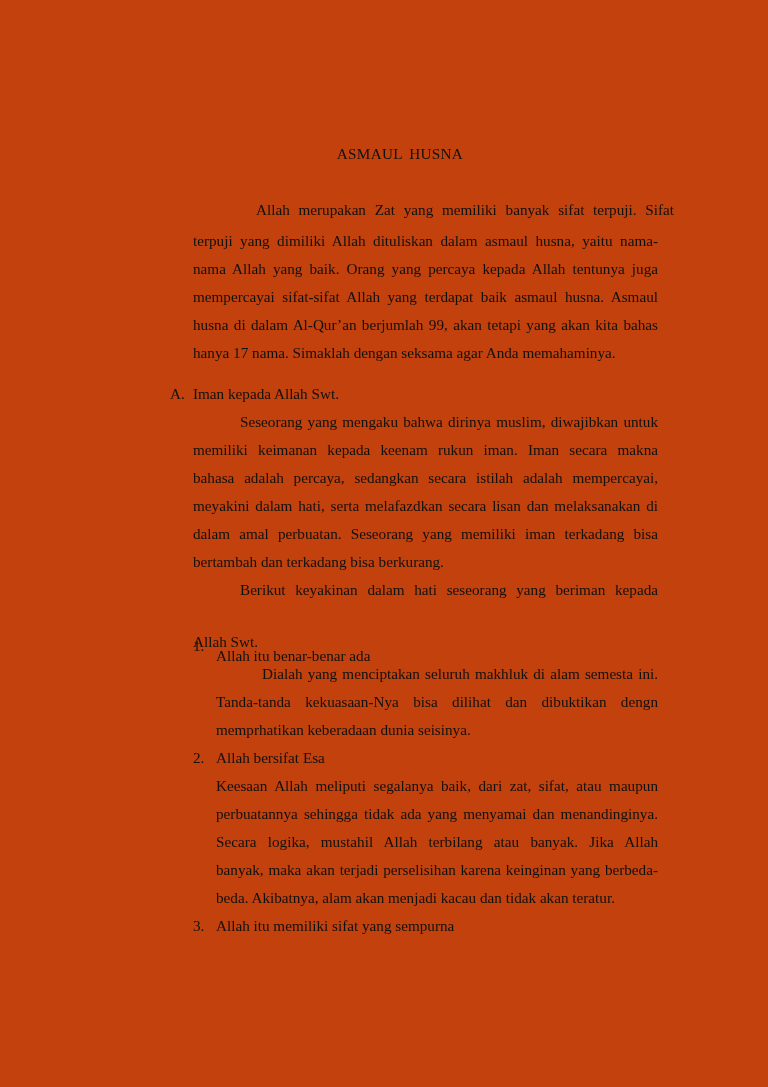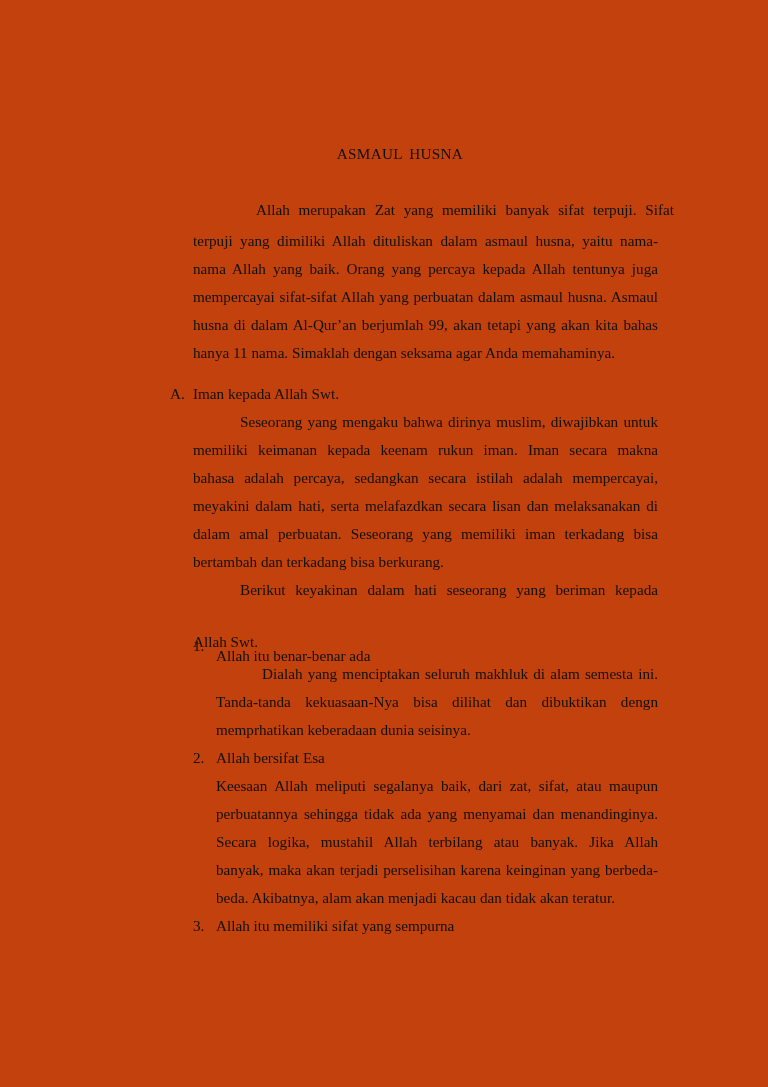--- a/index.html
+++ b/index.html
@@ -21,23 +21,23 @@
 </head>
 <body>
 
 <div class="page">
 
   <div class="title">ASMAUL HUSNA</div>
 
   <div class="line just" style="top:200px;left:256px;width:418px;">Allah merupakan Zat yang memiliki banyak sifat terpuji. Sifat</div>
   <div class="line just" style="top:231px;left:193px;width:465px;">terpuji yang dimiliki Allah dituliskan dalam asmaul husna, yaitu nama-</div>
   <div class="line just" style="top:259px;left:193px;width:465px;">nama Allah yang baik. Orang yang percaya kepada Allah tentunya juga</div>
-  <div class="line just" style="top:287px;left:193px;width:465px;">mempercayai sifat-sifat Allah yang perbuatan dalam asmaul husna. Asmaul</div>
+  <div class="line just" style="top:287px;left:193px;width:465px;">mempercayai sifat-sifat Allah yang terdapat baik asmaul husna. Asmaul</div>
   <div class="line just" style="top:315px;left:193px;width:465px;">husna di dalam Al-Qur’an berjumlah 99, akan tetapi yang akan kita bahas</div>
-  <div class="line" style="top:343px;left:193px;">hanya 11 nama. Simaklah dengan seksama agar Anda memahaminya.</div>
+  <div class="line" style="top:343px;left:193px;">hanya 17 nama. Simaklah dengan seksama agar Anda memahaminya.</div>
 
   <div class="line" style="top:384px;left:170px;">A.</div>
   <div class="line" style="top:384px;left:193px;">Iman kepada Allah Swt.</div>
 
   <div class="line just" style="top:412px;left:240px;width:418px;">Seseorang yang mengaku bahwa dirinya muslim, diwajibkan untuk</div>
   <div class="line just" style="top:440px;left:193px;width:465px;">memiliki keimanan kepada keenam rukun iman. Iman secara makna</div>
   <div class="line just" style="top:468px;left:193px;width:465px;">bahasa adalah percaya, sedangkan secara istilah adalah mempercayai,</div>
   <div class="line just" style="top:496px;left:193px;width:465px;">meyakini dalam hati, serta melafazdkan secara lisan dan melaksanakan di</div>
   <div class="line just" style="top:524px;left:193px;width:465px;">dalam amal perbuatan. Seseorang yang memiliki iman terkadang bisa</div>
   <div class="line" style="top:552px;left:193px;">bertambah dan terkadang bisa berkurang.</div>

